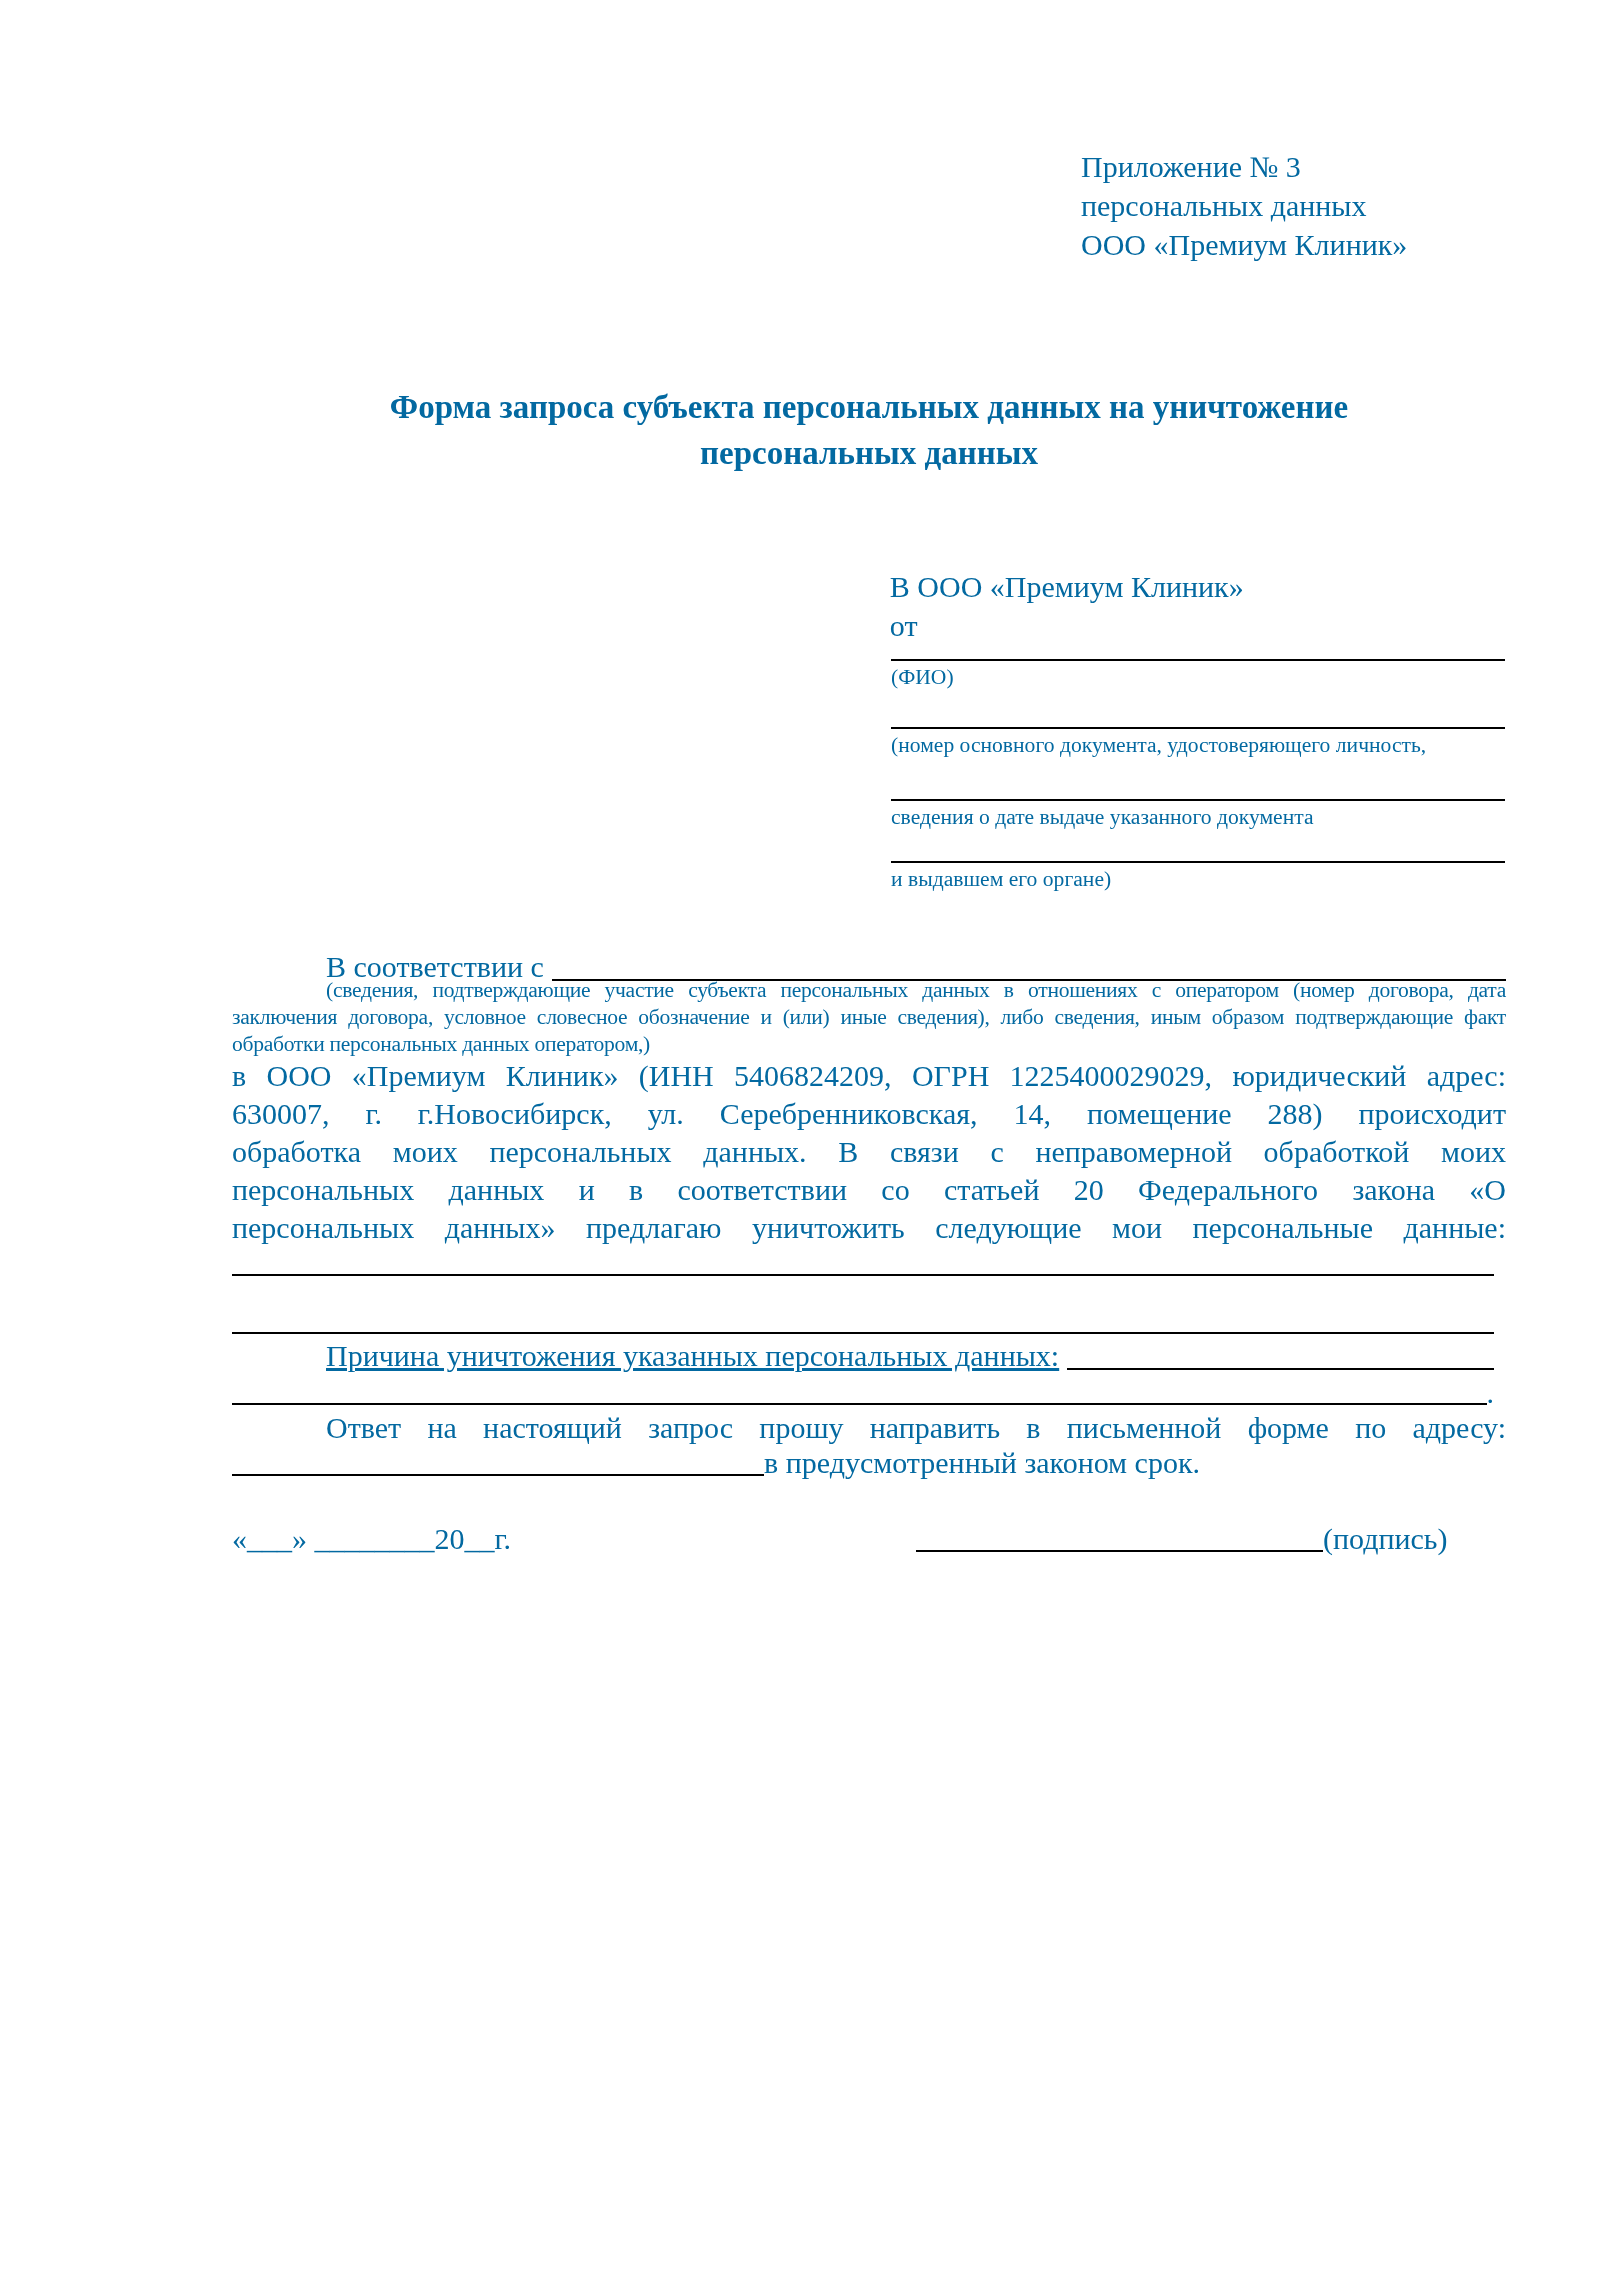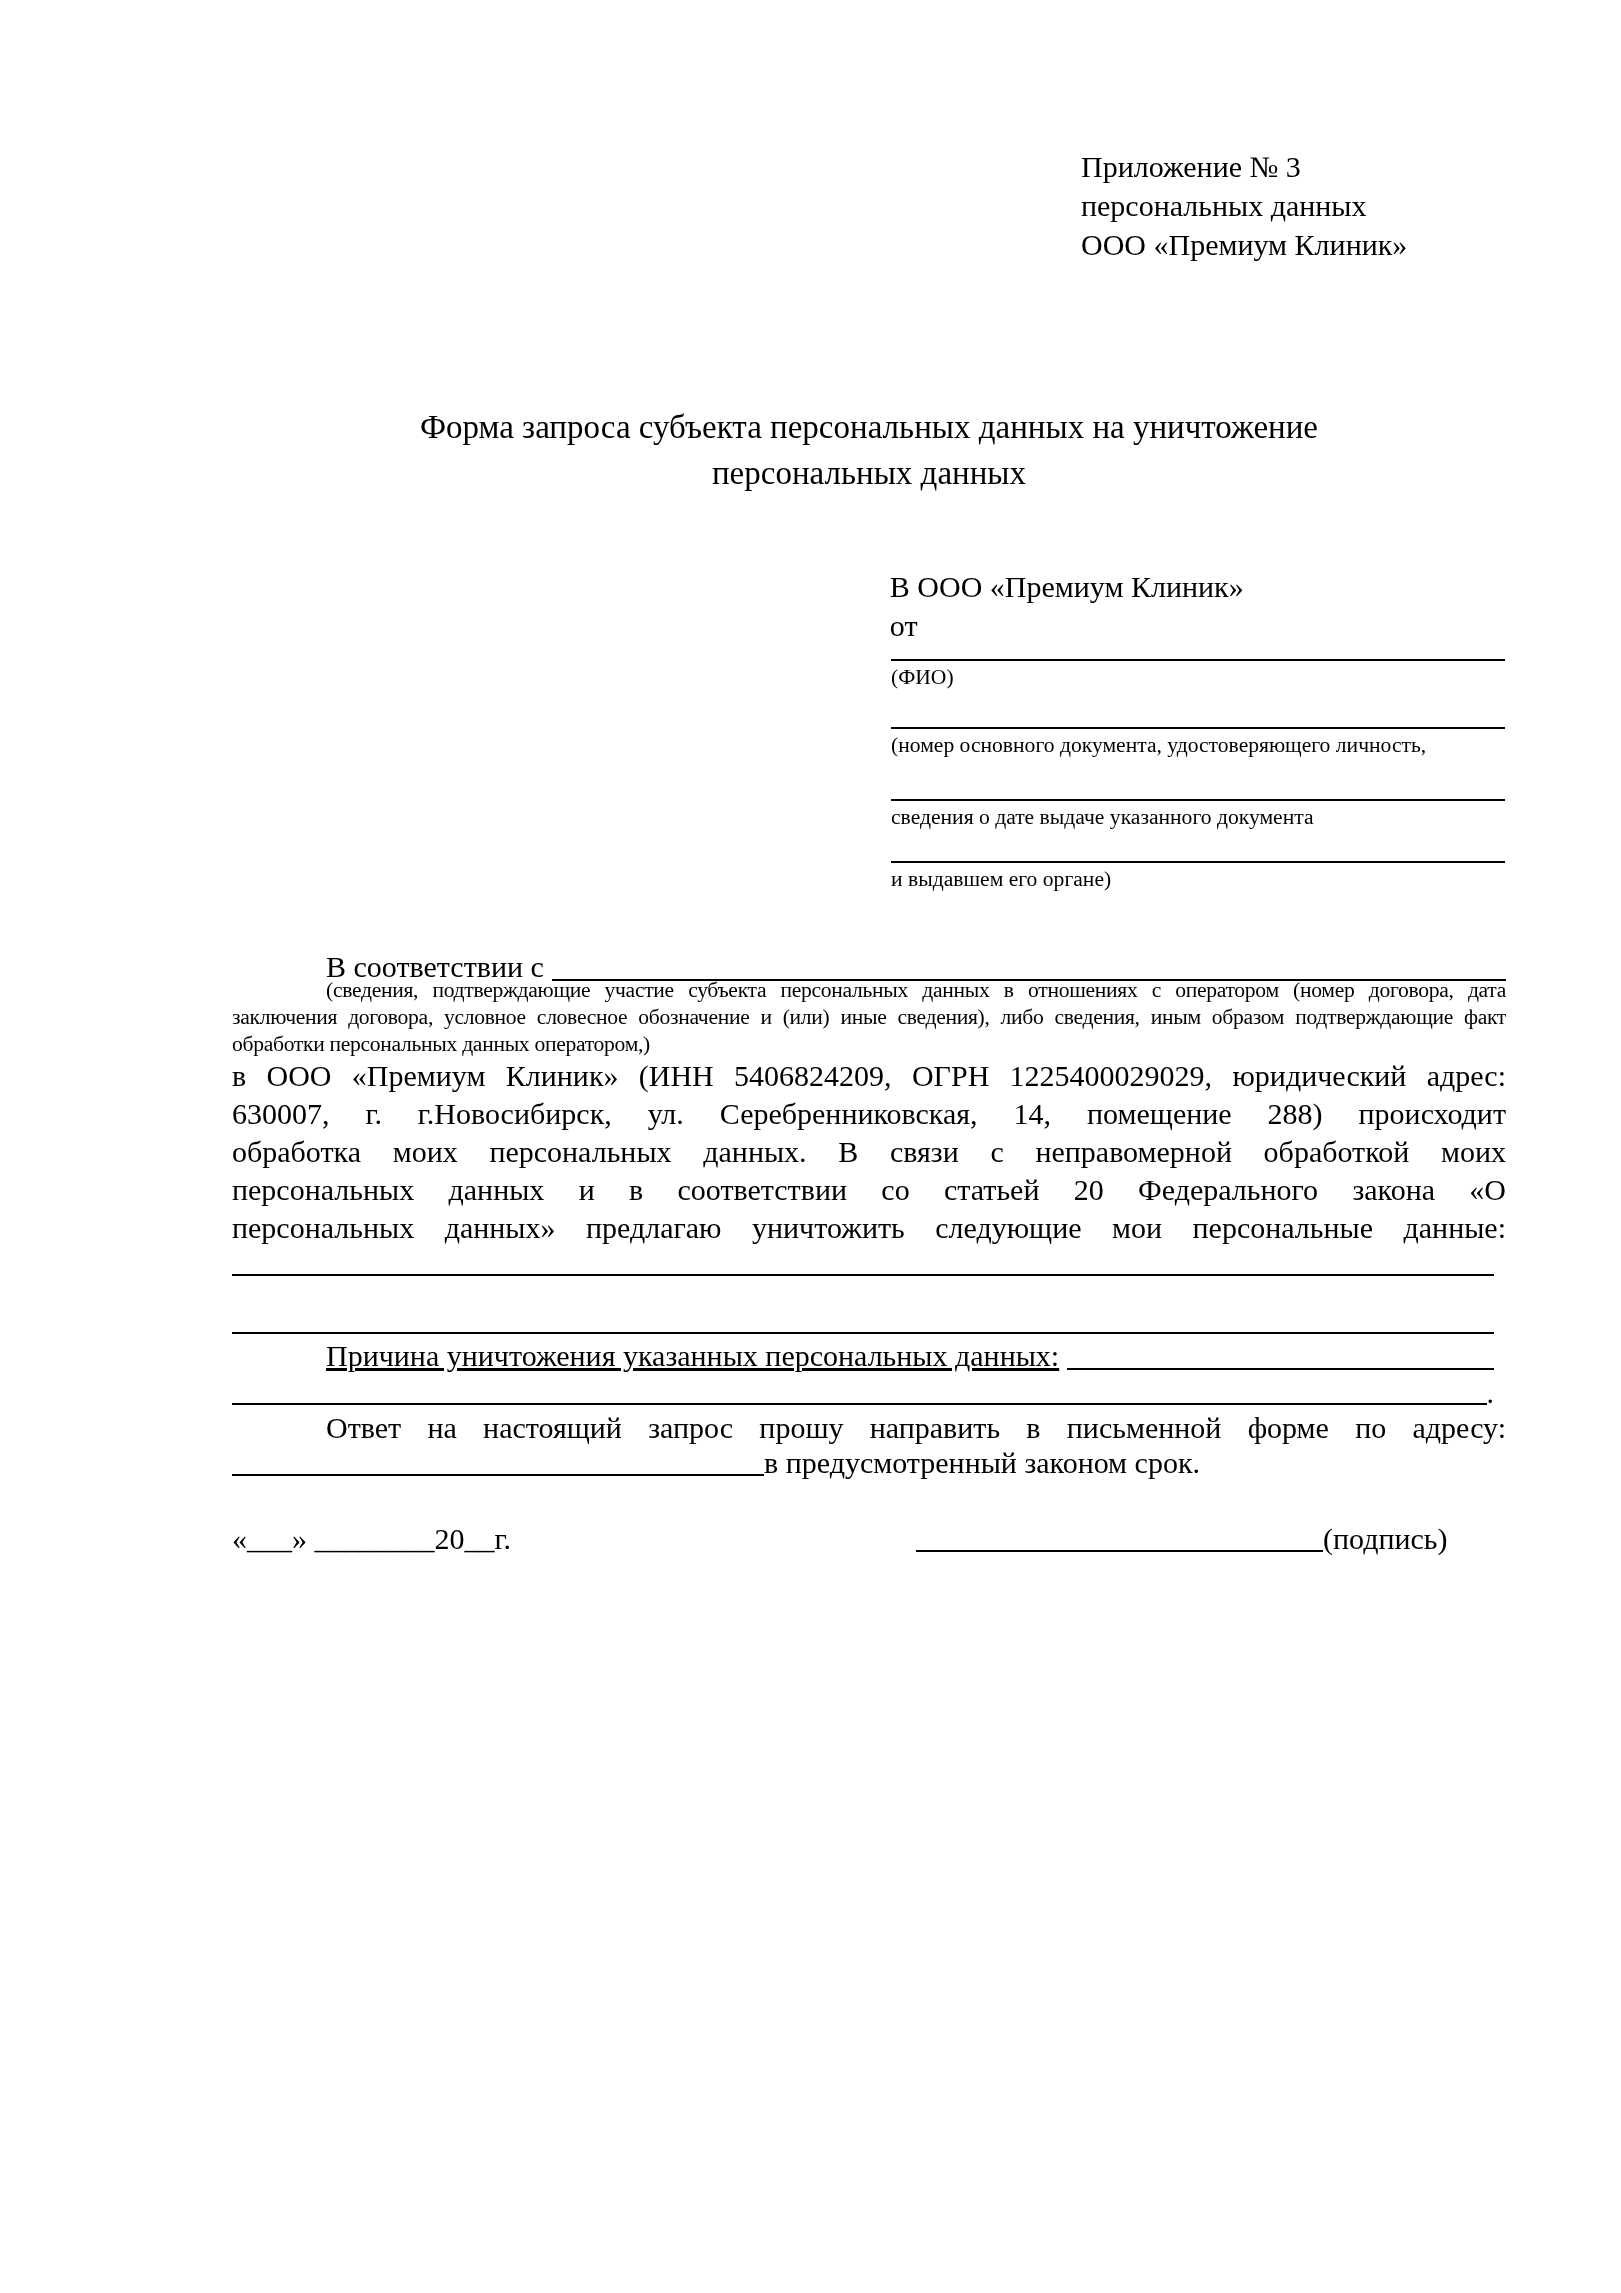--- a/index.html
+++ b/index.html
@@ -1,32 +1,32 @@
 <!DOCTYPE html>
 <html><head>
 <meta charset="utf-8">
 <style>
   html,body{margin:0;padding:0;background:#fff;}
   .page{
     position:relative;
     width:1621px;height:1865px;
     background:#ffffff;
-    color:#000000;
+    color:#0369a1;
     font-family:"Liberation Serif","DejaVu Serif",serif;
     overflow:hidden;
   }
   
   .appendix{
     position:absolute;left:1081px;top:147px;width:490px;
     font-size:30px;line-height:39px;white-space:nowrap;
   }
   
   .title{
-    position:absolute;left:232px;top:404px;width:1274px;
-    font-size:33px;line-height:46px;font-weight:normal;text-align:center;
+    position:absolute;left:232px;top:384px;width:1274px;
+    font-size:33px;line-height:46px;font-weight:bold;text-align:center;
   }
   
   .addr{
     position:absolute;left:879px;top:567px;width:614px;
     font-size:30px;line-height:39px;
   }
   .addr-text{margin-left:10.8px;white-space:nowrap;}
   .addr-field{
     position:absolute;left:12px;width:100%;
     border-top:2.9px solid #000;

